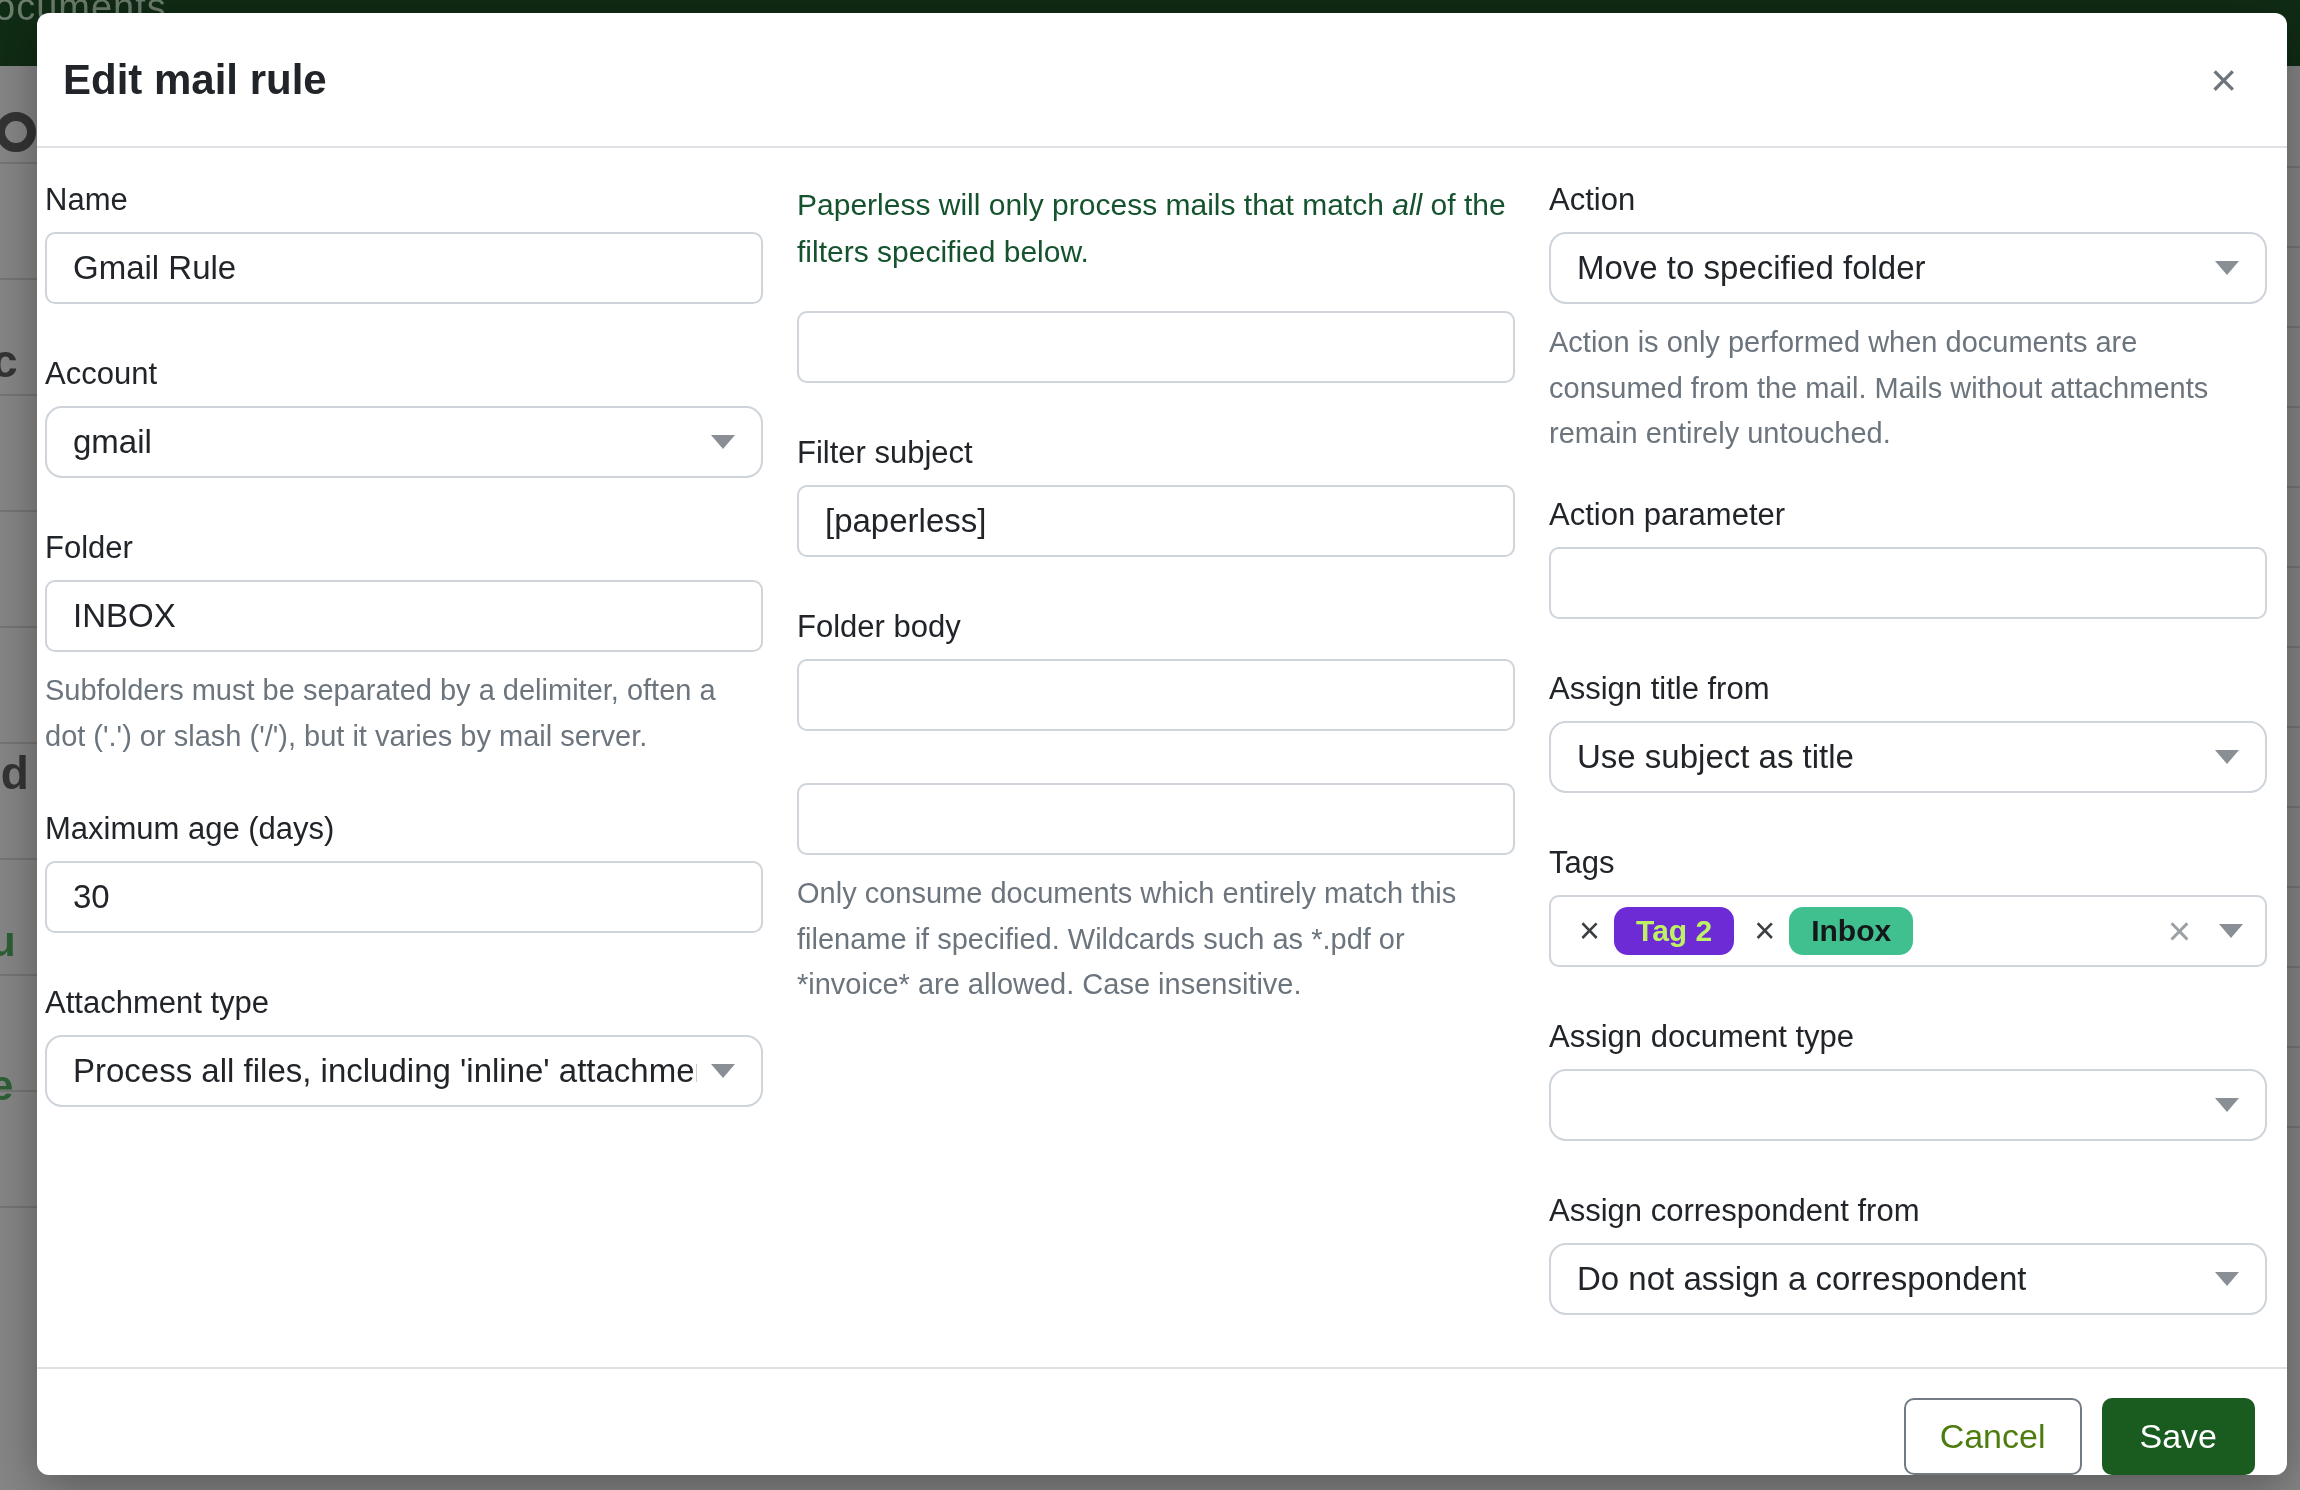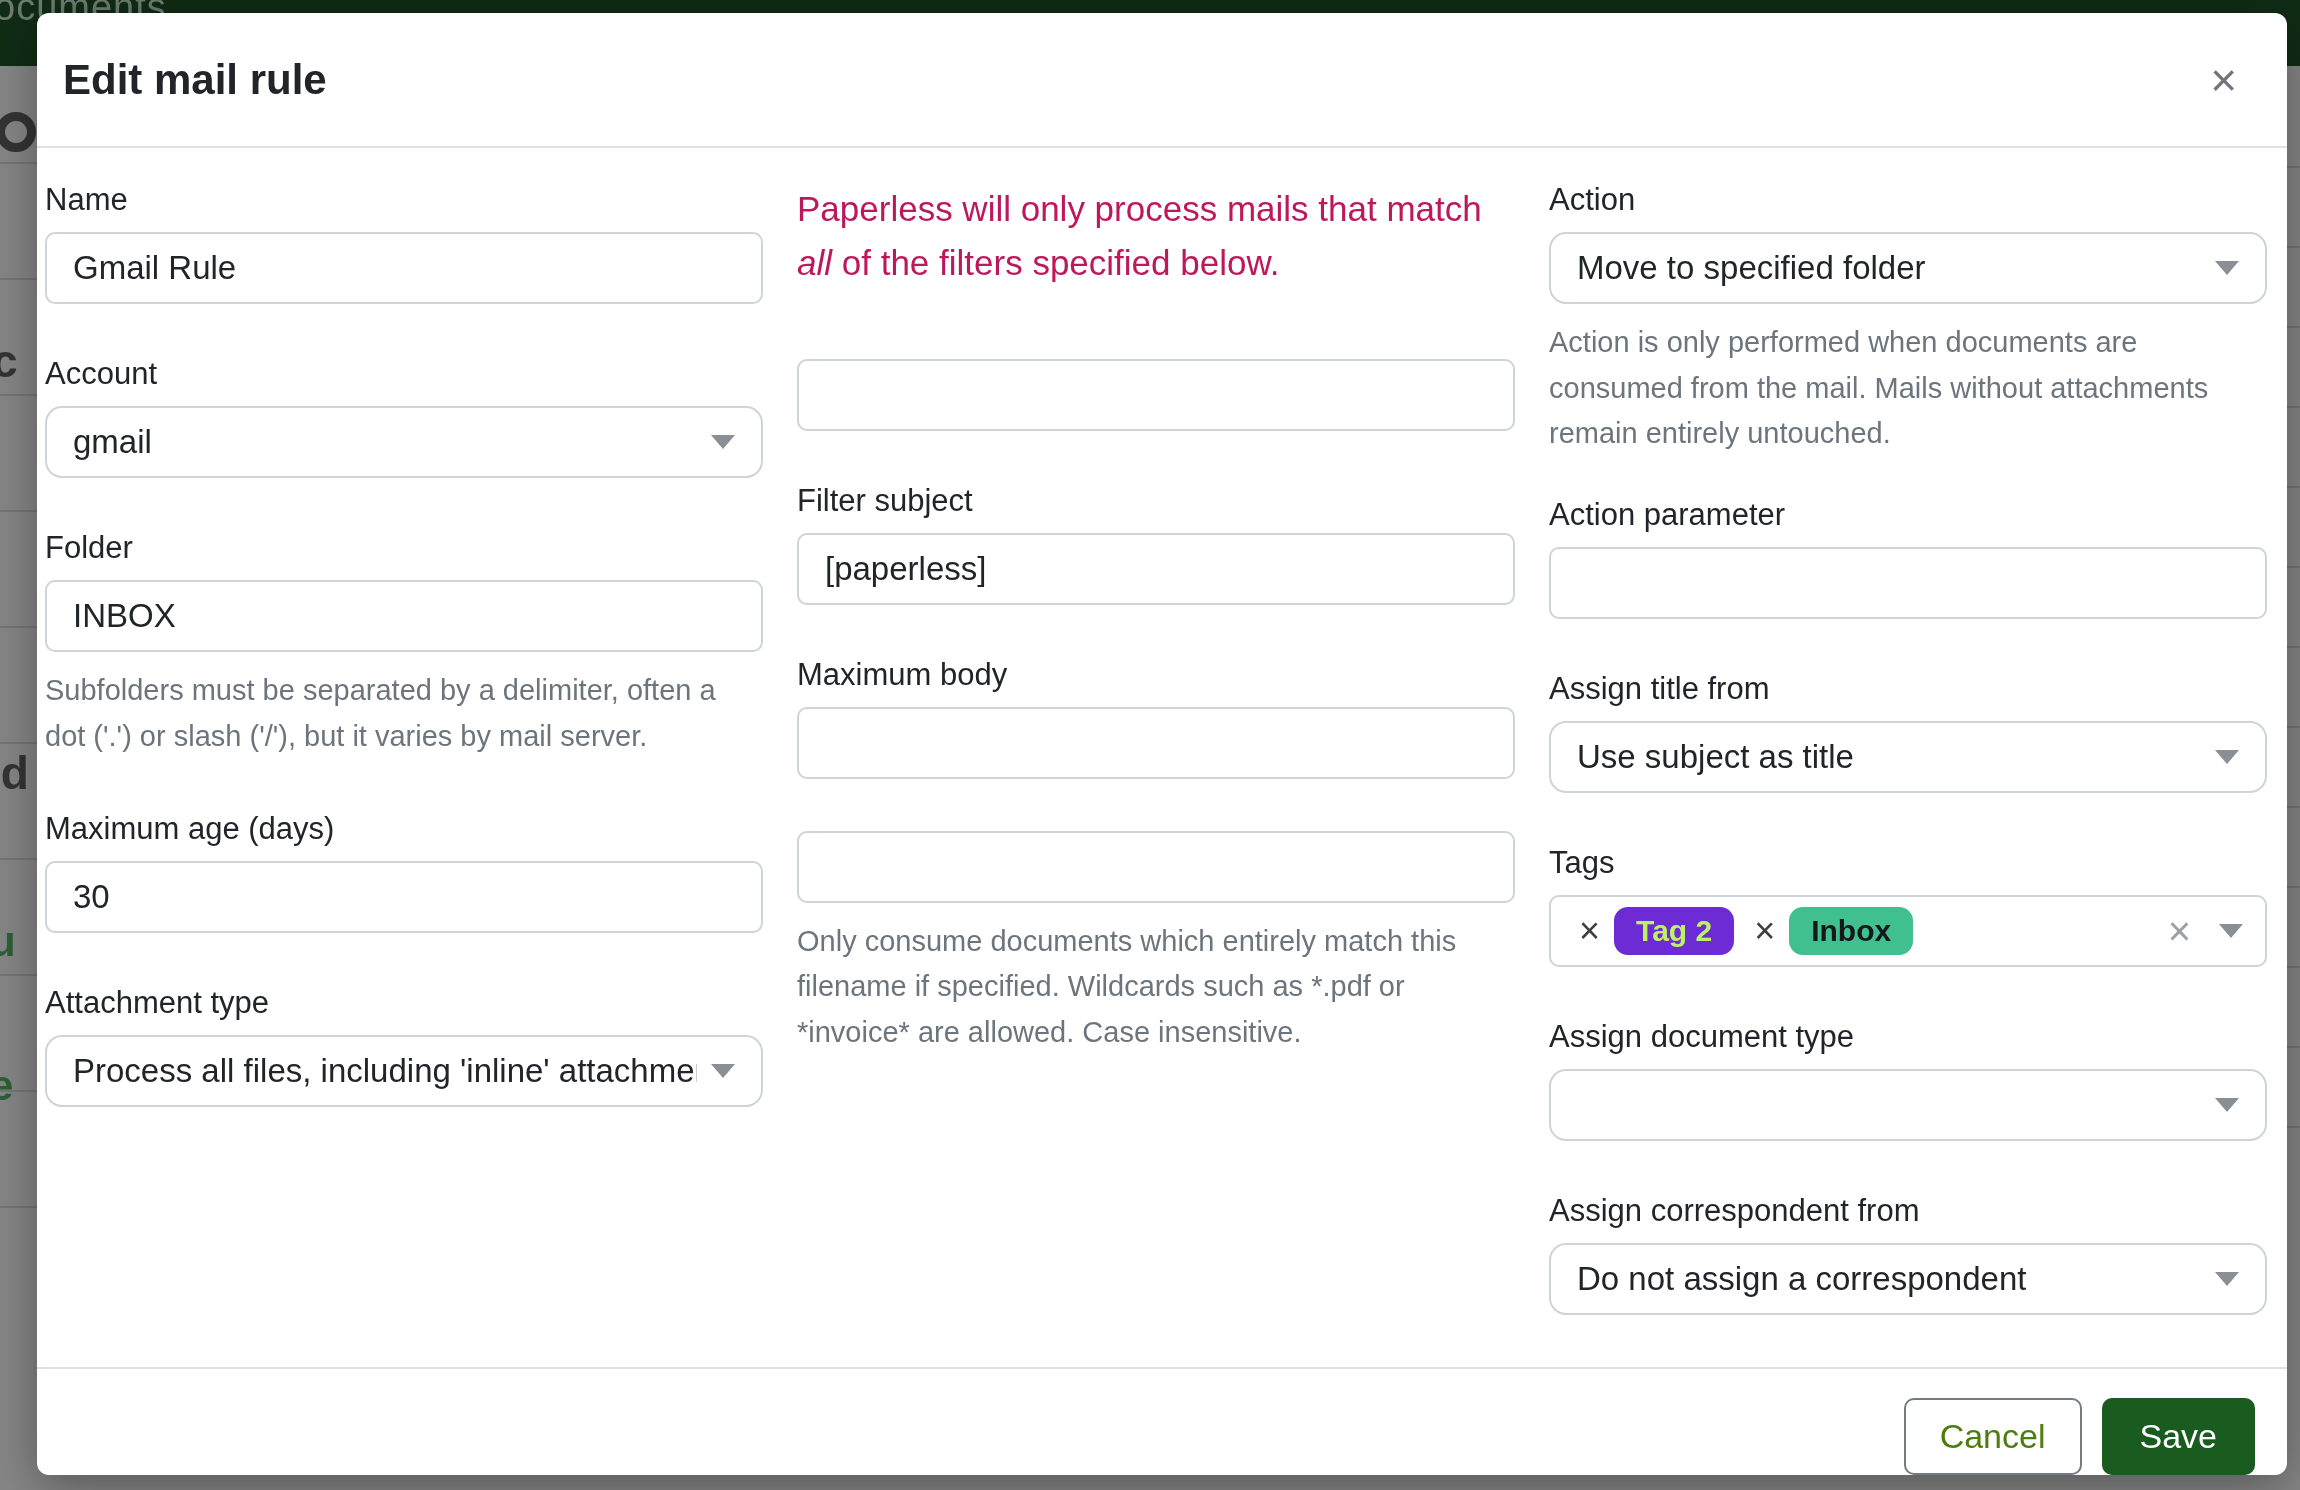--- a/index.html
+++ b/index.html
@@ -41,21 +41,21 @@
   .control { width:100%; height:72px; border:2px solid #ced4da; border-radius:10px;
     background:#fff; font-size:33px; color:#212529; padding:0 26px;
     font-family:"Liberation Sans", sans-serif; }
   input.control { outline:none; }
   .select { display:flex; align-items:center; justify-content:space-between;border-radius:17px; }
   .select .value { white-space:nowrap; overflow:hidden; }
   .caret { width:0; height:0; border-left:12px solid transparent;
     border-right:12px solid transparent; border-top:14px solid #898f95;
     flex:0 0 auto; margin-left:14px; }
   .hint { font-size:29px; line-height:1.57; color:#6c757d; margin-top:16px; }
-  .intro { font-size:35px; line-height:1.55; color:#be185d; margin-bottom:68px; }
+  .intro { font-size:30px; line-height:1.55; color:#14532d; margin-bottom:36px; }
   .intro em { font-style:italic; }
 
   
   .tagbox { display:flex; align-items:center; height:72px; padding:0 22px; }
   .chip-remove { font-size:36px; color:#3c4043; margin:0 14px 0 6px; cursor:pointer; line-height:1; }
   .chip { display:inline-flex; align-items:center; height:48px; padding:0 22px;
     border-radius:14px; font-size:30px; font-weight:700; margin-right:14px;
     white-space:nowrap; }
   .chip-purple { background:#6d2bd5; color:#bef264; }
   .chip-green  { background:#3fc08e; color:#15181b; }
@@ -153,21 +153,21 @@
     <div>
       <p class="intro"><span>Paperless will only process mails that match </span><em>all</em><span> of the filters specified below.</span></p>
       <div class="form-group">
         <input class="control" type="text" value="" style="">
       </div>
       <div class="form-group">
         <label class="form-label">Filter subject</label>
         <input class="control" type="text" value="[paperless]" style="">
       </div>
       <div class="form-group">
-        <label class="form-label">Maximum body</label>
+        <label class="form-label">Folder body</label>
         <input class="control" type="text" value="" style="">
       </div>
       <div class="form-group">
         <input class="control" type="text" value="" style="">
         <div class="hint">Only consume documents which entirely match this filename if specified. Wildcards such as *.pdf or *invoice* are allowed. Case insensitive.</div>
       </div>
     </div>
 
     <div>
       <div class="form-group" style="margin-bottom:40px">

